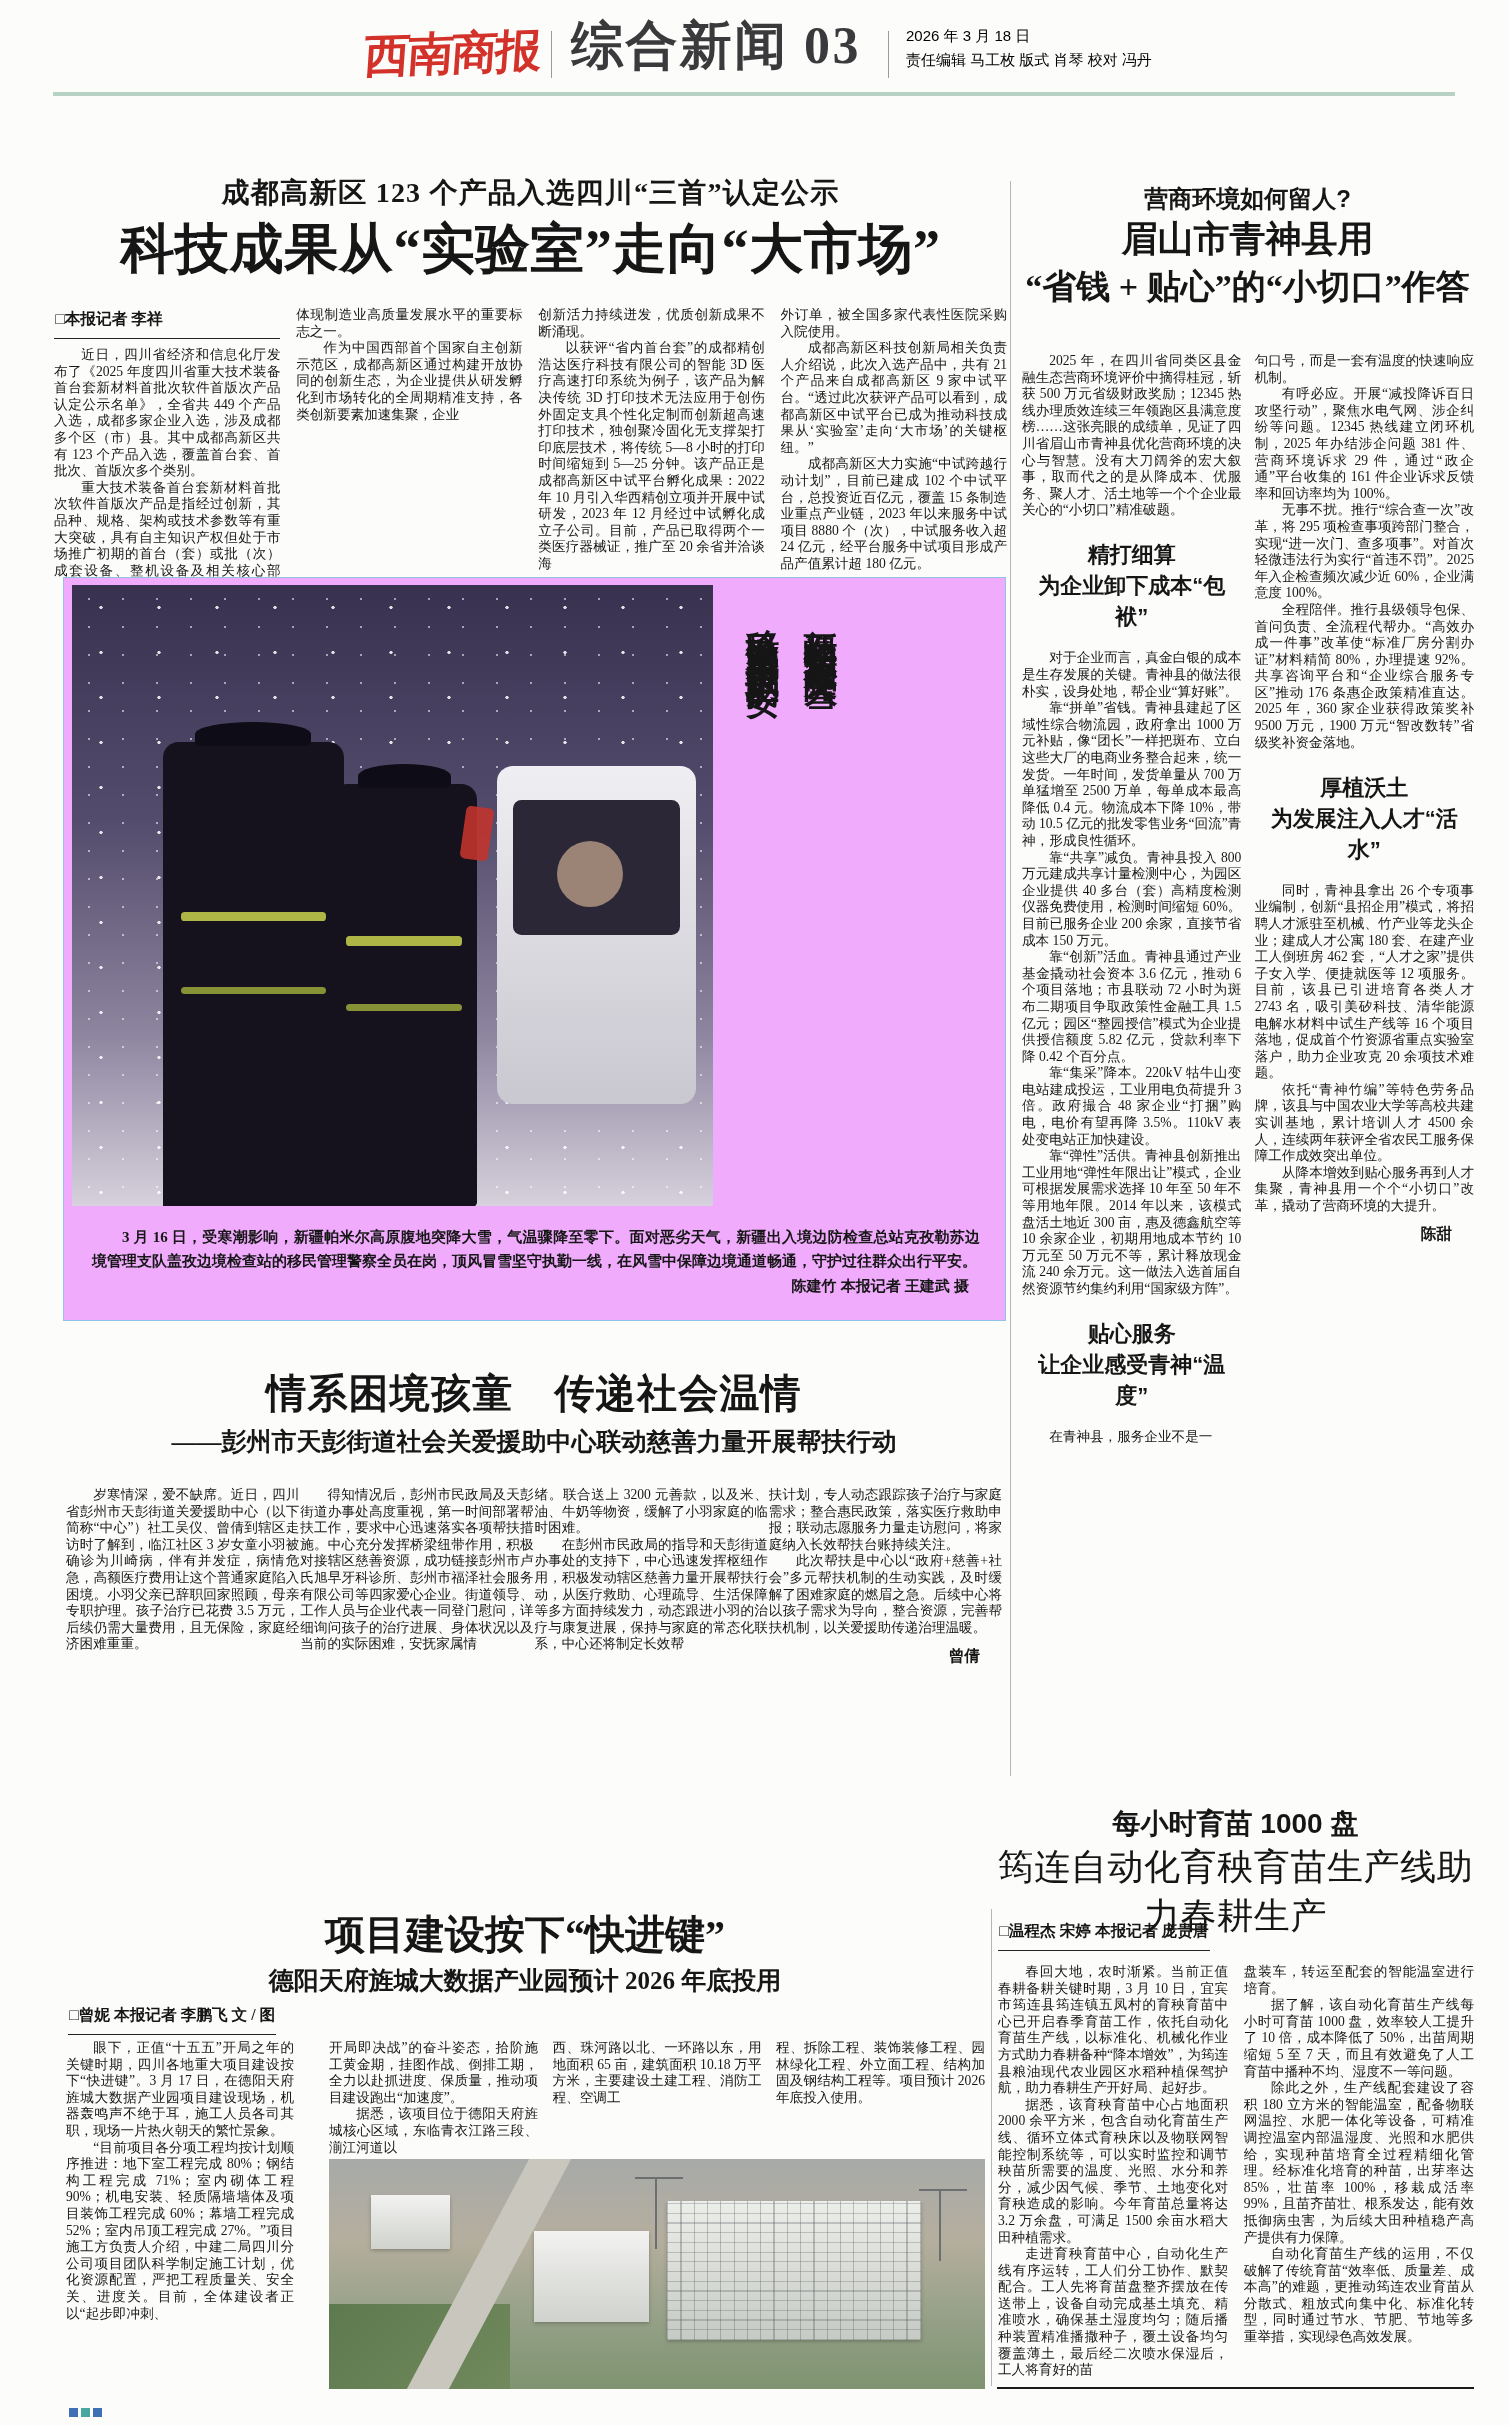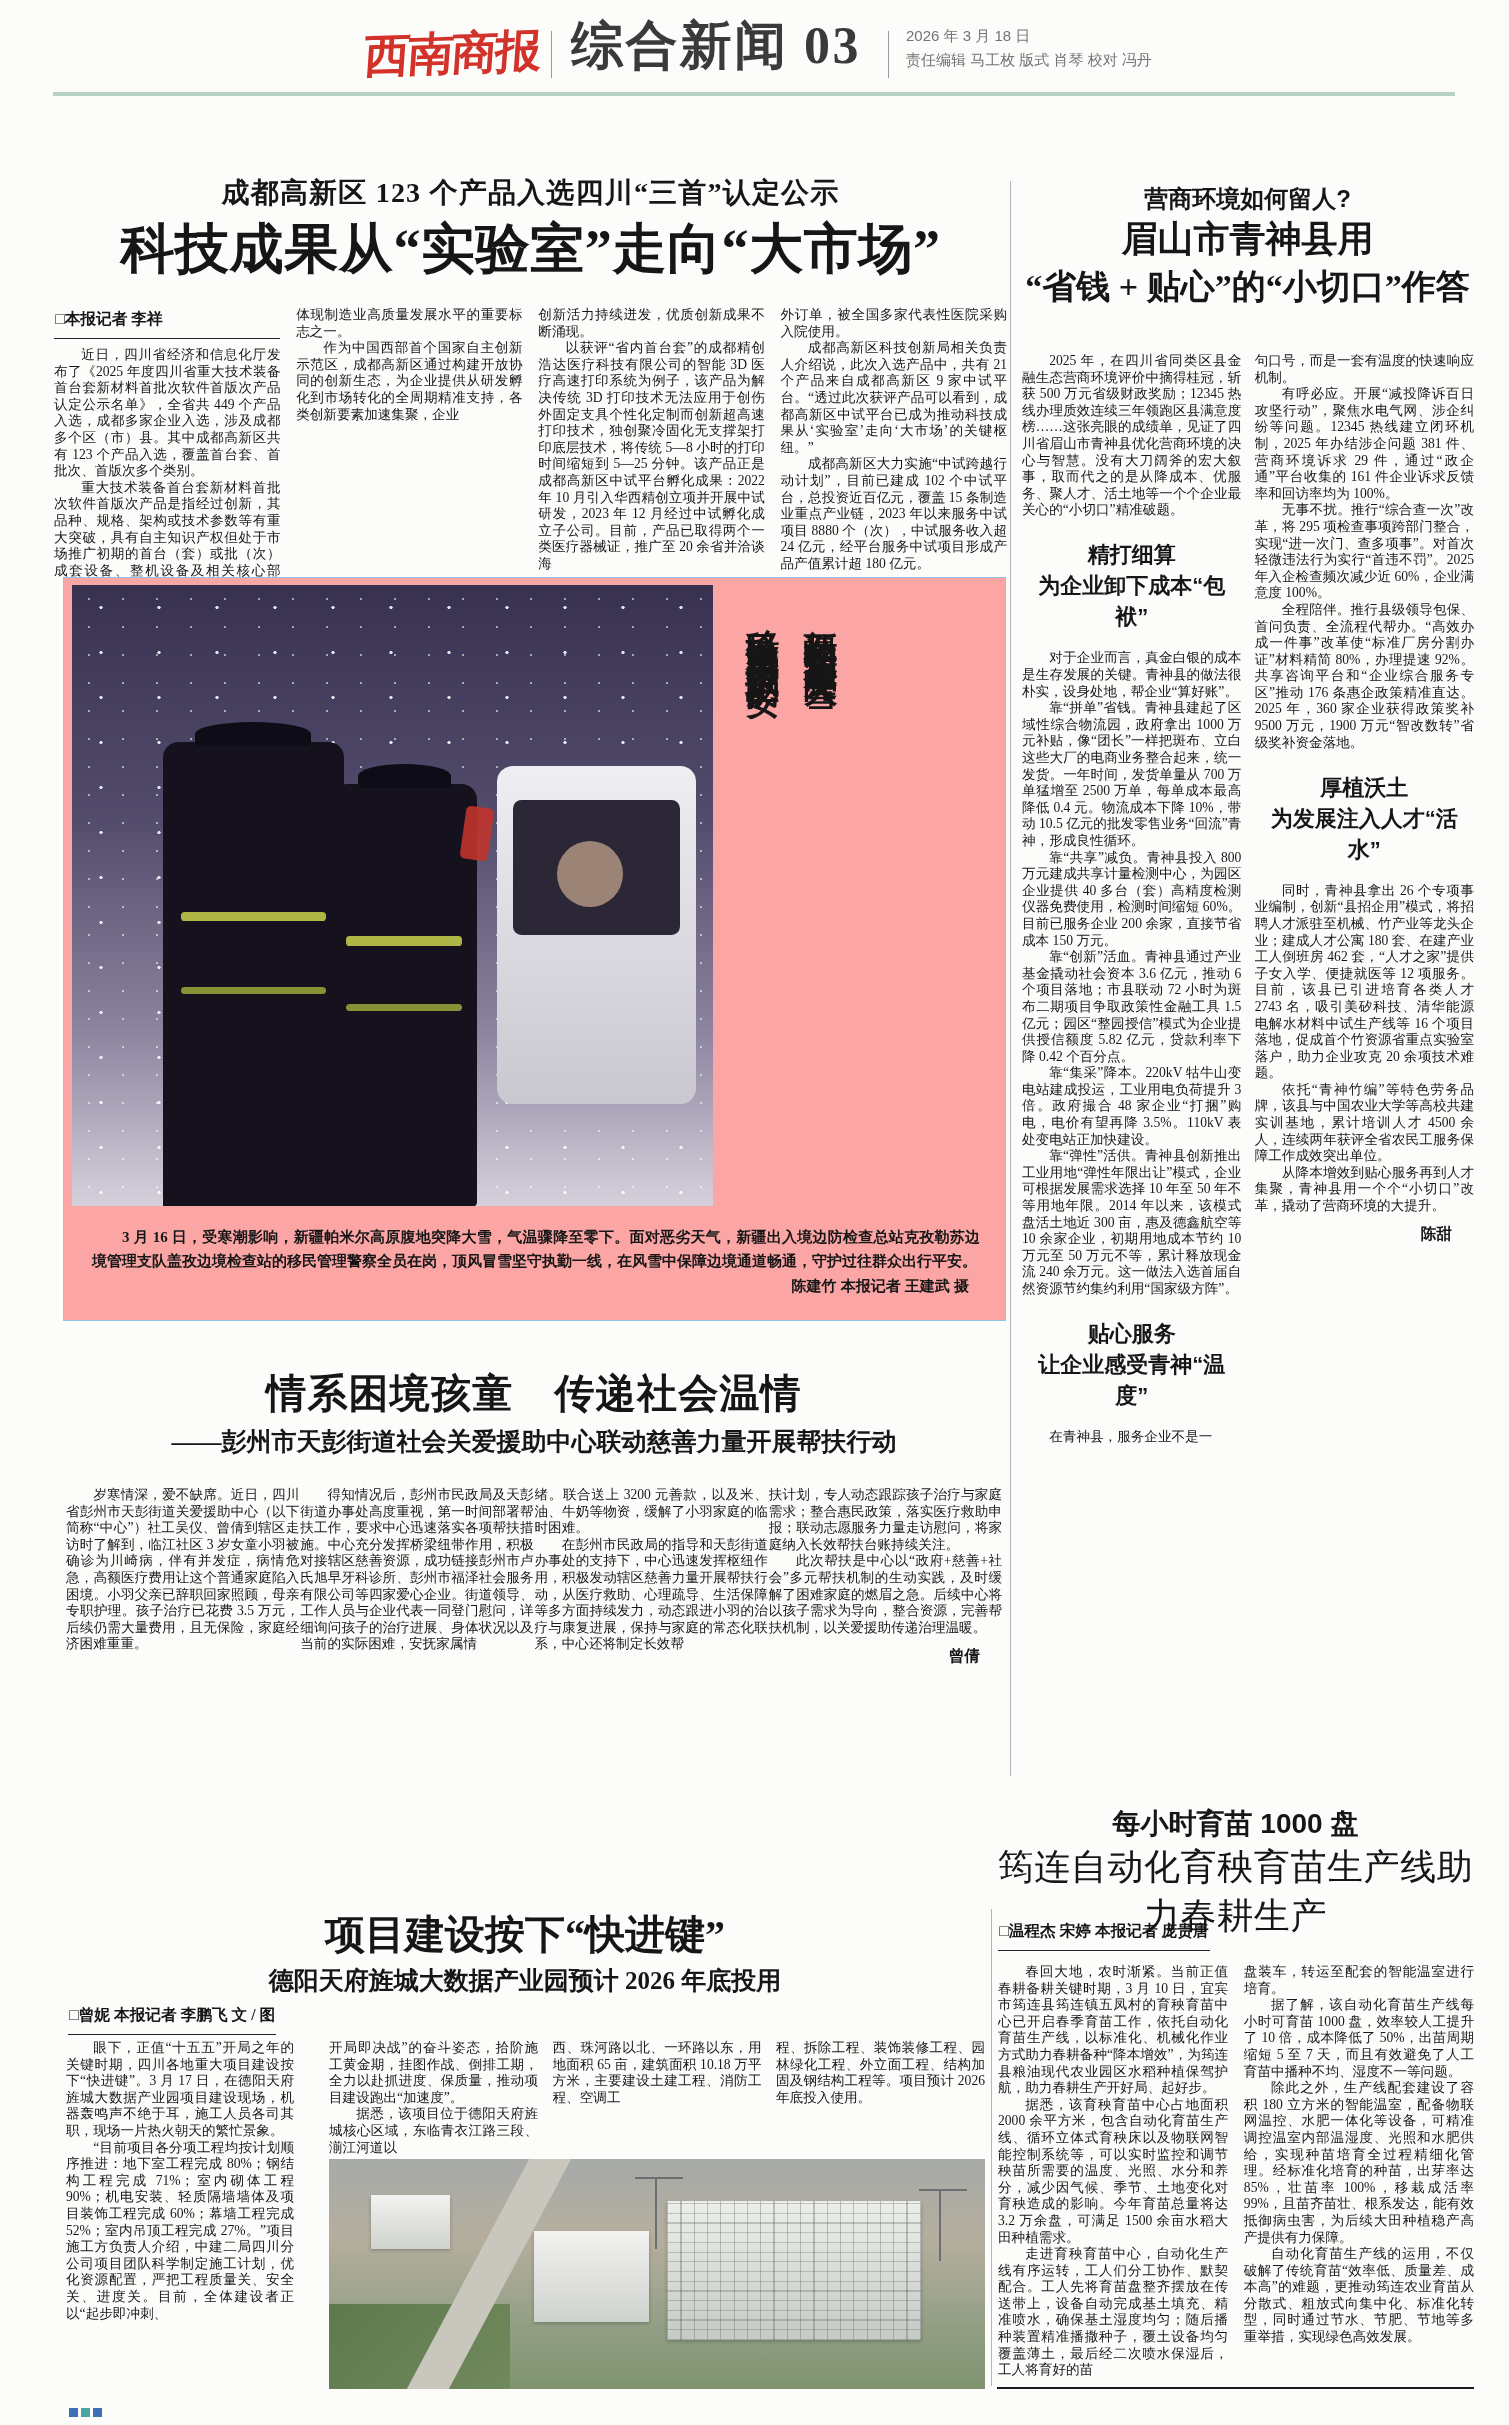--- a/index.html
+++ b/index.html
@@ -1,40 +1,40 @@
 <!DOCTYPE html>
 <html style="font-size:9.7px"><head>
 <meta charset="utf-8">
 <style>
   html,body{margin:0;padding:0;background:#e8e8e4;}
   .page{position:relative;width:1510px;height:2426px;background:#fcfcfa;font-family:"Liberation Serif",serif;color:#161616;overflow:hidden;}
   
   .masthead{position:absolute;left:361px;top:20.5px;width:181px;height:66px;color:#d3322a;font-size:46px;font-weight:bold;transform:skewX(-6deg) rotate(-2deg);letter-spacing:-2.4px;text-align:center;line-height:66px;}
   .vbar{position:absolute;width:1.2px;background:#9a9a9a;}
   .section-title{position:absolute;left:571px;top:11px;width:314px;font-size:52px;font-weight:bold;color:#3a3a3c;letter-spacing:2.4px;white-space:nowrap;}
-  .dateblock{position:absolute;left:906px;top:24px;font-family:"Liberation Sans",sans-serif;font-size:15px;line-height:24px;color:#737373;}
+  .dateblock{position:absolute;left:906px;top:24px;font-family:"Liberation Sans",sans-serif;font-size:15px;line-height:24px;color:#000000;}
   .header-rule{position:absolute;left:53px;top:92px;width:1402px;height:3.6px;background:#b7d2c4;}
   
   .cols{position:absolute;display:flex;overflow:hidden;}
   .col{overflow:hidden;}
   .col p{margin:0;font-size:13.6px;line-height:16.6px;text-align:justify;text-indent:2em;}
   .col p.cont{text-indent:0;}
   .subhead{font-family:"Liberation Sans",sans-serif;font-weight:bold;text-align:center;font-size:22px;line-height:31px;margin:20.5px 0 18px 0;}
   .sign{font-family:"Liberation Sans",sans-serif;font-weight:bold;font-size:15.7px;text-align:right;padding-right:22px;margin-top:9.7px;}
   .byline{font-size:15.7px;font-weight:bold;border-bottom:1.2px solid #222;padding:2.4px 1.2px 7.2px 1.2px;margin-bottom:8.5px;white-space:nowrap;}
   
   .a1-kicker{position:absolute;left:54px;top:174px;width:953px;text-align:center;font-size:28px;font-weight:bold;letter-spacing:1.2px;}
   .a1-head{position:absolute;left:54px;top:213px;width:953px;text-align:center;font-size:54px;font-weight:bold;letter-spacing:0.6px;}
   
   .a2-head{position:absolute;left:1021px;top:181px;width:453px;text-align:center;font-weight:bold;}
   .a2-head .l1{font-family:"Liberation Sans",sans-serif;font-size:24px;line-height:35px;}
   .a2-head .l2{font-size:36px;line-height:47px;}
   .a2-head .l3{font-size:34px;line-height:47px;}
   
-  .photo-frame{position:absolute;left:63px;top:577px;width:941px;height:742px;border:1.2px solid #8fc3e8;background:#fca5a5;}
+  .photo-frame{position:absolute;left:63px;top:577px;width:941px;height:742px;border:1.2px solid #8fc3e8;background:#f0abfc;}
   .photo-snow{position:absolute;left:7.9px;top:7.2px;width:641px;height:621px;overflow:hidden;
     background-color:#5f5876;
     background-image:
       radial-gradient(rgba(255,255,255,.85) 1.4px, transparent 2.1px),
       radial-gradient(rgba(255,255,255,.55) 1px, transparent 1.6px),
       linear-gradient(180deg,#383150 0%,#544c6c 38%,#8d849f 72%,#d6d1dc 100%);
     background-size:58px 45px,34px 28px,100% 100%;}
   .officer{position:absolute;background:#15121d;border-radius:15.7px 15.7px 4.8px 4.8px;}
   .officer .hat{position:absolute;left:18%;top:-20.5px;width:64%;height:24px;background:#0e0c16;border-radius:50% 50% 4.8px 4.8px;}
   .officer .vest{position:absolute;left:10%;top:36%;width:80%;height:9.7px;background:#c9d44e;opacity:.85;border-radius:3.6px;}

